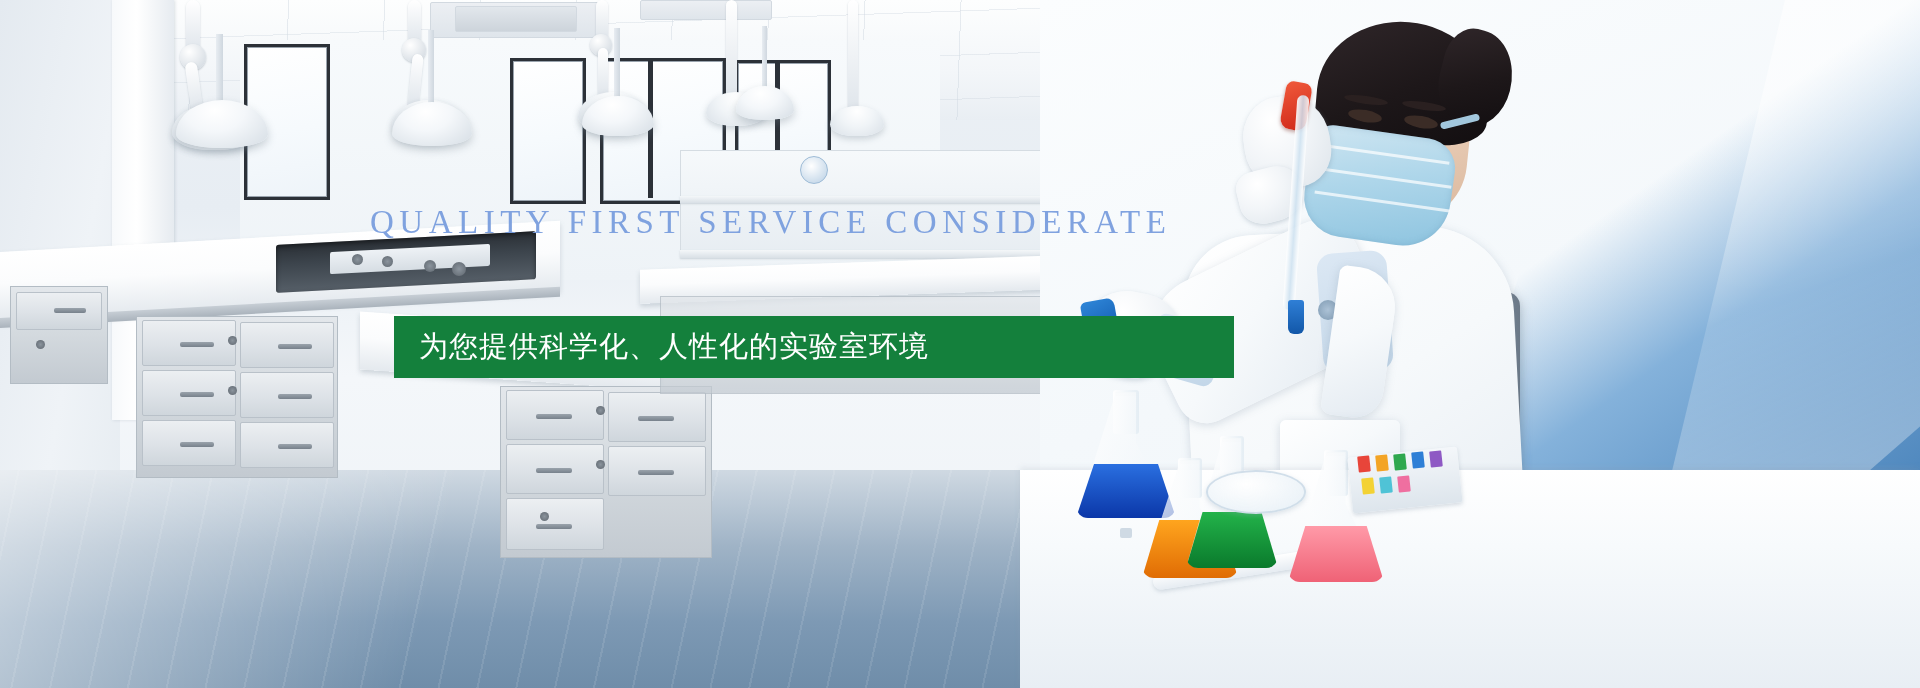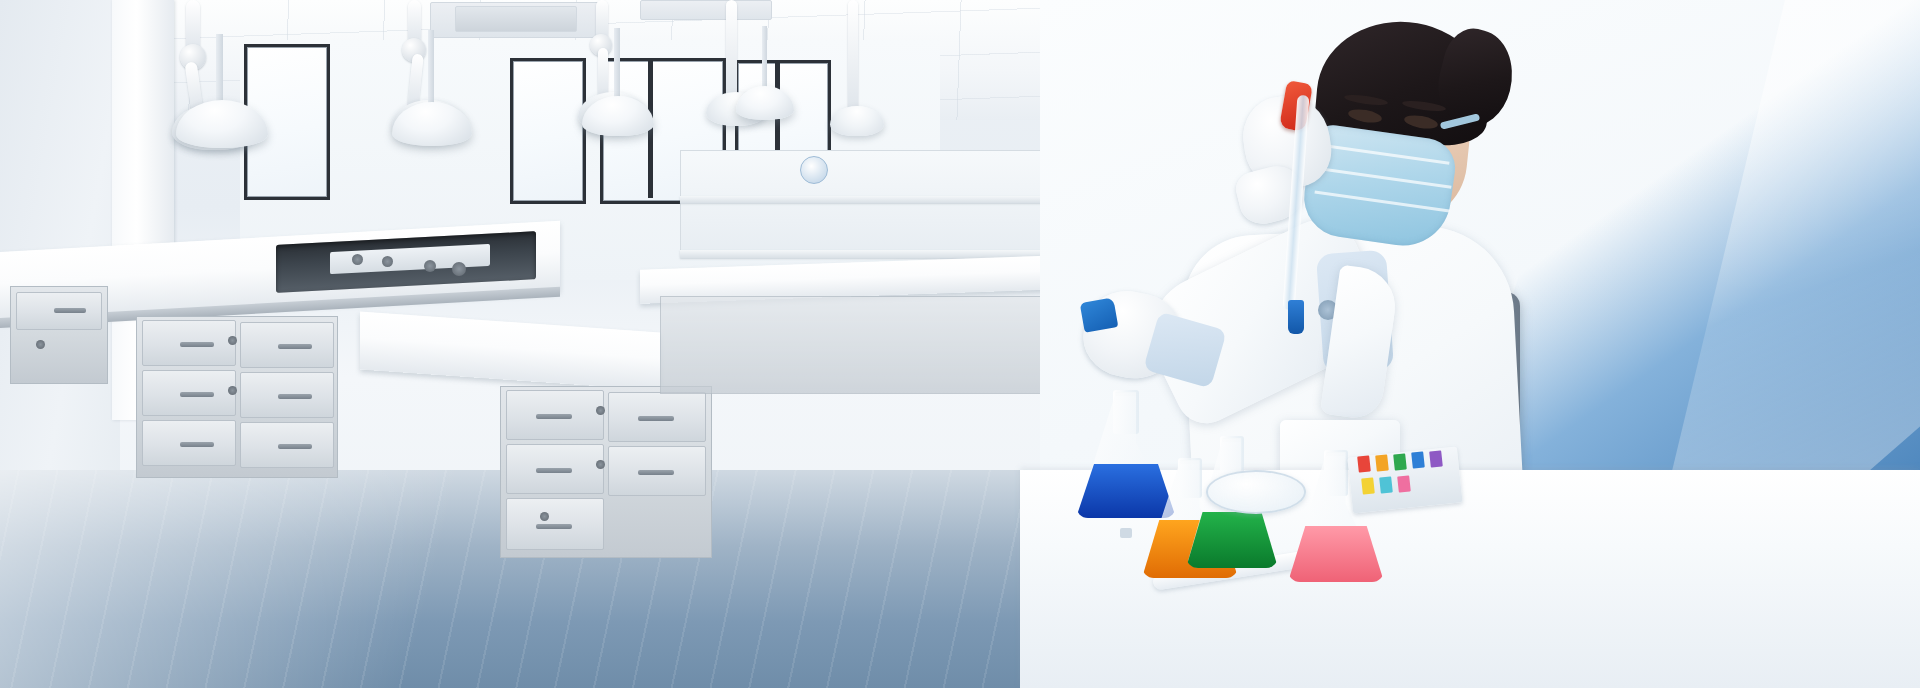--- a/index.html
+++ b/index.html
@@ -408,17 +408,21 @@
   <div class="layer tip" style="left:1376px;top:455px;width:12px;height:16px;background:#f3a425;transform:rotate(-6deg);"></div>
   <div class="layer tip" style="left:1394px;top:454px;width:12px;height:16px;background:#2fa84f;transform:rotate(-6deg);"></div>
   <div class="layer tip" style="left:1412px;top:452px;width:12px;height:16px;background:#2f7fd6;transform:rotate(-6deg);"></div>
   <div class="layer tip" style="left:1430px;top:451px;width:12px;height:16px;background:#8e59c4;transform:rotate(-6deg);"></div>
   <div class="layer tip" style="left:1362px;top:478px;width:12px;height:16px;background:#f3d234;transform:rotate(-6deg);"></div>
   <div class="layer tip" style="left:1380px;top:477px;width:12px;height:16px;background:#4fc3d6;transform:rotate(-6deg);"></div>
   <div class="layer tip" style="left:1398px;top:476px;width:12px;height:16px;background:#ef6fa0;transform:rotate(-6deg);"></div>
 
   <div class="layer" id="text-block">
 
-
-
+    <div id="eyebrow">QUALITY FIRST SERVICE CONSIDERATE</div>
+
+
+    <div id="green-bar">
+      <span id="green-bar-text">为您提供科学化、人性化的实验室环境</span>
+    </div>
 
   </div>
 </div>
 
 </body></html>

